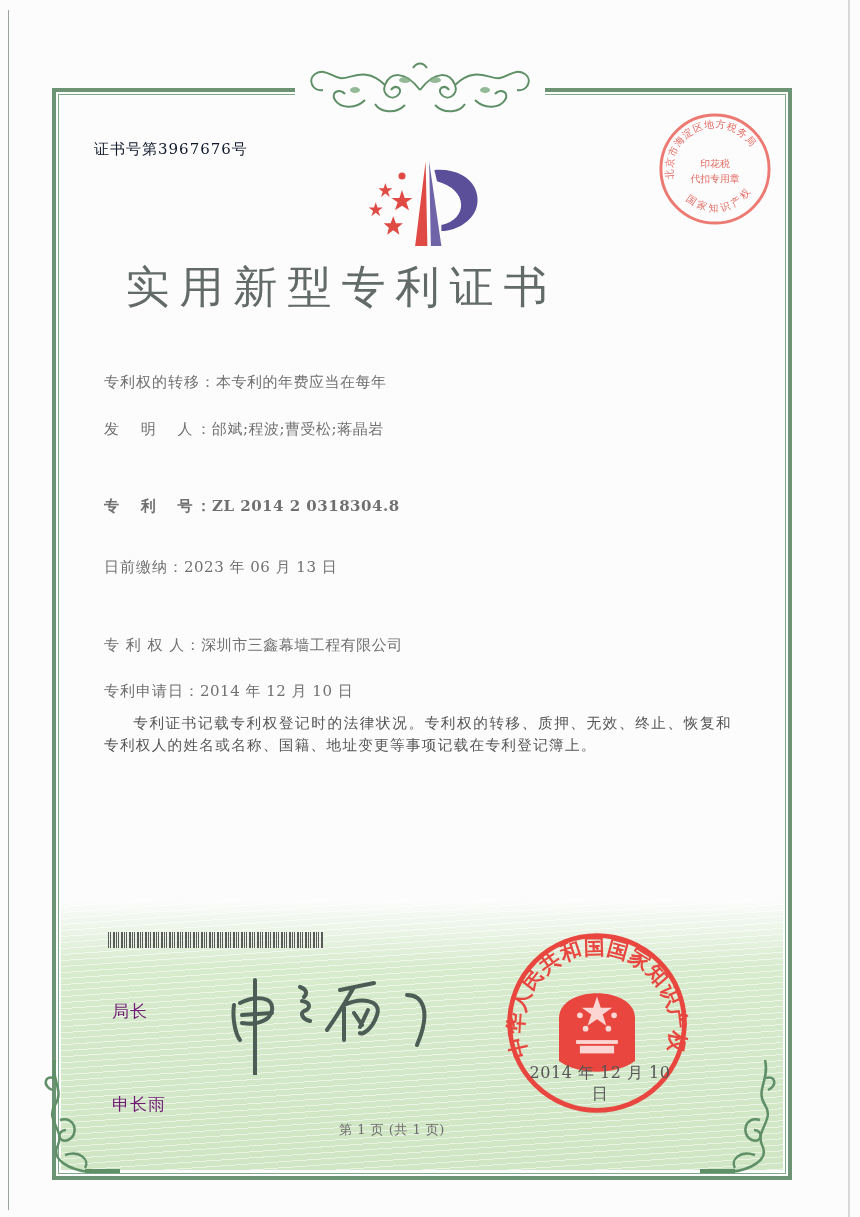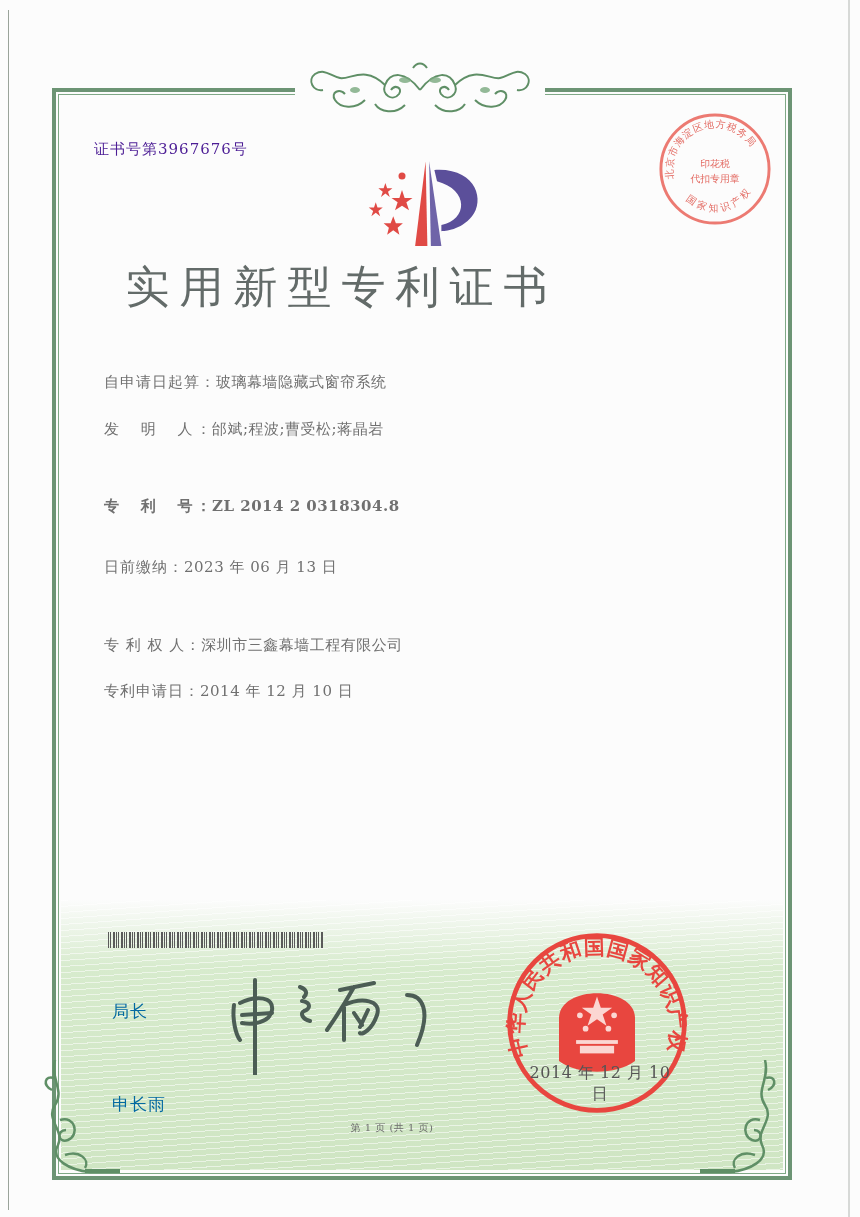--- a/index.html
+++ b/index.html
@@ -27,21 +27,21 @@
       linear-gradient(to bottom, rgba(214,236,205,0) 0%, #d7ebcd 25%, #cfe5c3 100%);
   }
 
   .ornament-top { position: absolute; left: 295px; top: 60px; width: 250px; height: 58px; }
   .ornament-corner { position: absolute; width: 80px; height: 120px; }
   .ornament-corner.bl { left: 40px; top: 1060px; }
   .ornament-corner.br { left: 700px; top: 1060px; transform: scaleX(-1); }
 
   .cert-no {
     position: absolute; left: 94px; top: 140px;
-    font-size: 15px; letter-spacing: 1px; color: #4c1d95; text-align: right;
+    font-size: 15px; letter-spacing: 1px; color: #0f172a; text-align: right;
   }
 
   .logo { position: absolute; left: 352px; top: 148px; width: 135px; height: 105px; }
 
   .tax-stamp {
     position: absolute; left: 656px; top: 110px; width: 118px; height: 118px;
   }
 
   .title {
     position: absolute; left: 0; width: 683px; top: 258px; text-align: center;
@@ -64,36 +64,36 @@
   }
   .body-text p { margin: 0; text-indent: 2em; text-align: justify; }
 
   .barcode {
     position: absolute; left: 108px; top: 932px; width: 216px; height: 16px;
     background: repeating-linear-gradient(90deg, #5a5a5a 0 1px, transparent 1px 2px, #5a5a5a 2px 3px, transparent 3px 5px, #5a5a5a 5px 7px, transparent 7px 8px);
   }
 
   .director-title, .director-name {
     position: absolute; left: 112px; font-family: Liberation Serif, serif;
-    font-size: 17px; color: #0369a1; letter-spacing: 1px;
+    font-size: 17px; color: #701a75; letter-spacing: 1px;
   }
   .director-title { top: 1000px; }
   .director-name { top: 1093px; }
 
   .signature { position: absolute; left: 222px; top: 975px; width: 220px; height: 100px; }
 
   .seal { position: absolute; left: 502px; top: 928px; width: 190px; height: 190px; }
   .seal-date {
     position: absolute; left: 520px; top: 1063px; width: 160px; text-align: center;
     font-size: 16px; color: #555; letter-spacing: 0.5px;
   }
 
   .page-footer {
     position: absolute; left: 0; width: 784px; top: 1121px; text-align: center;
-    font-size: 10px; color: #6d6d6d; letter-spacing: 0.5px;
+    font-size: 13px; color: #6d6d6d; letter-spacing: 0.5px;
   }
 </style>
 </head>
 <body>
 
 <div class="scan-edge-left"></div>
 <div class="scan-edge-right"></div>
 
 <div class="green-bg"></div>
 <div class="frame-outer"></div>
@@ -166,39 +166,40 @@
   <text font-size="10" fill="#e36b63" font-family="DejaVu Serif, serif" letter-spacing="3">
     <textPath href="#taxArcBottom" startOffset="15%">国家知识产权局</textPath>
   </text>
   <text x="60" y="58" text-anchor="middle" font-size="10" fill="#e36b63" font-family="DejaVu Serif, serif">印花税</text>
   <text x="60" y="73" text-anchor="middle" font-size="10" fill="#e36b63" font-family="DejaVu Serif, serif">代扣专用章</text>
 </svg>
 
 <div class="title">实用新型专利证书</div>
 
 <div class="field-row" style="top:373px;">
-  <span class="field-label">自申请日起算：</span><span class="field-value">玻璃幕墙隐藏式窗帘系统</span>
+  <span class="field-label">专利权的转移：</span><span class="field-value">本专利的年费应当在每年</span>
 </div>
 <div class="field-row" style="top:420px;">
   <span class="field-label spread">发　明　人：</span><span class="field-value">邰斌;程波;曹受松;蒋晶岩</span>
 </div>
 <div class="field-row" style="top:497px;font-weight:bold;">
   <span class="field-label spread">专　利　号：</span><span class="field-value">ZL 2014 2 0318304.8</span>
 </div>
 <div class="field-row" style="top:558px;">
   <span class="field-label">日前缴纳：</span><span class="field-value">2023 年 06 月 13 日</span>
 </div>
 <div class="field-row" style="top:636px;">
   <span class="field-label">专 利 权 人：</span><span class="field-value">深圳市三鑫幕墙工程有限公司</span>
 </div>
 <div class="field-row" style="top:682px;">
   <span class="field-label">专利申请日：</span><span class="field-value">2014 年 12 月 10 日</span>
 </div>
 
 <div class="body-text">
+  <p>专利证书记载专利权登记时的法律状况。专利权的转移、质押、无效、终止、恢复和专利权人的姓名或名称、国籍、地址变更等事项记载在专利登记簿上。</p>
 </div>
 
 <div class="barcode"></div>
 
 <div class="director-title">局长</div>
 <div class="director-name">申长雨</div>
 
 <svg class="signature" viewBox="0 0 220 100">
   <g fill="none" stroke="#4c5d55" stroke-width="4" stroke-linecap="round">
     <path d="M12 30 C10 45, 14 60, 18 65"></path>

